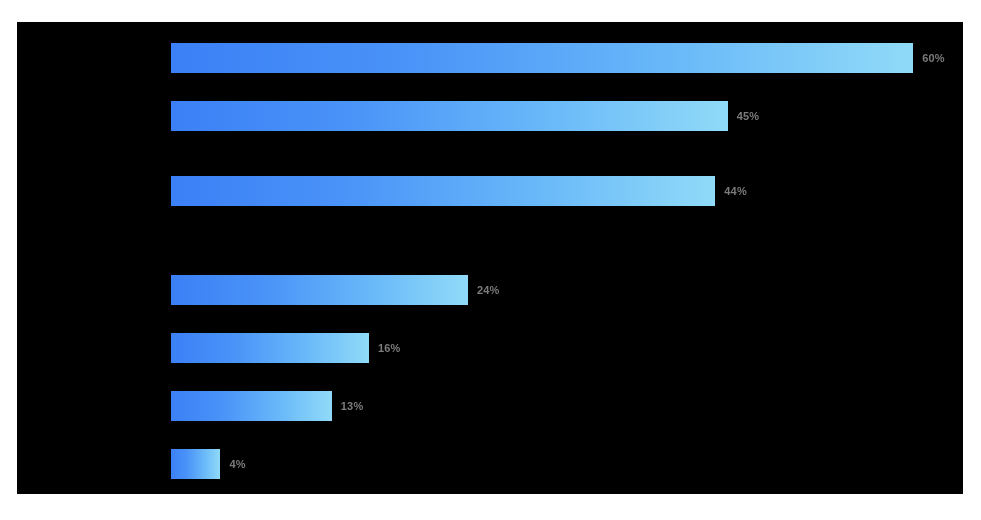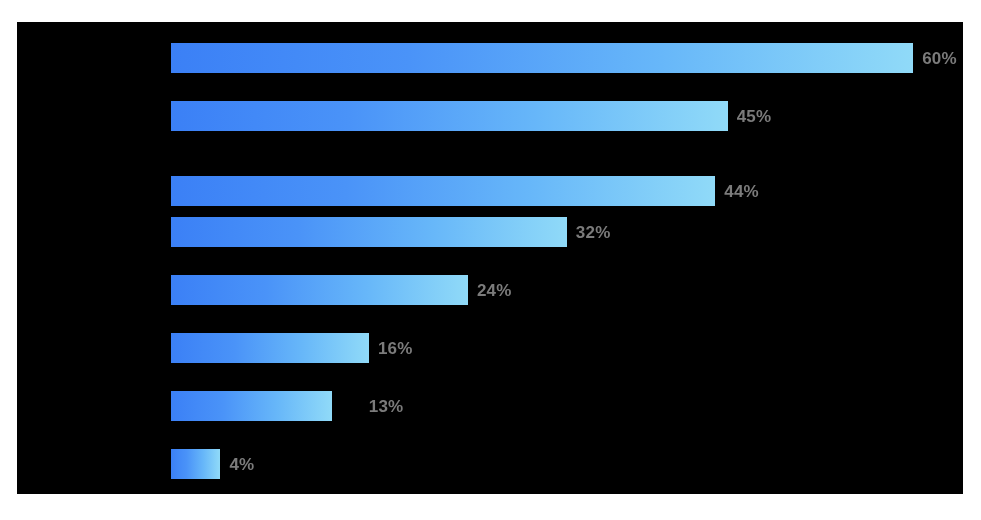--- a/index.html
+++ b/index.html
@@ -46,21 +46,21 @@
   .bar-rect {
     height: 30px;
     border-radius: 0;
     background-image: linear-gradient(90deg, #3b80f6 0%, #4a93f8 32%, #67b7f9 66%, #90daf8 100%);
     flex: none;
   }
   .bar-value-label {
     margin-left: 9px;
     color: #7b7b7b;
     font-family: "Liberation Sans", sans-serif;
-    font-size: 17px;
+    font-size: 11px;
     font-weight: bold;
     letter-spacing: 0.2px;
     white-space: nowrap;
     line-height: 1;
   }
 </style>
 </head>
 <body>
 
 <div id="chart-figure">
@@ -72,33 +72,29 @@
           <span class="bar-value-label">60%</span>
         </div>
         <div class="bar-row" style="top: 79px; align-items: center;">
           <div class="bar-rect" style="width: 556.65px;"></div>
           <span class="bar-value-label">45%</span>
         </div>
         <div class="bar-row" style="top: 154px;">
           <div class="bar-rect" style="width: 544.28px;"></div>
           <span class="bar-value-label">44%</span>
         </div>
-        <div class="bar-row" style="top: 195px;">
-          <div class="bar-rect" style="width: 395.84px;"></div>
-          <span class="bar-value-label">32%</span>
-        </div>
         <div class="bar-row" style="top: 253px;">
           <div class="bar-rect" style="width: 296.88px;"></div>
           <span class="bar-value-label">24%</span>
         </div>
         <div class="bar-row" style="top: 311px; text-decoration: underline;">
           <div class="bar-rect" style="width: 197.92px;"></div>
           <span class="bar-value-label">16%</span>
         </div>
-        <div class="bar-row" style="top: 369px; gap: 28px;">
+        <div class="bar-row" style="top: 369px;">
           <div class="bar-rect" style="width: 160.81px;"></div>
           <span class="bar-value-label">13%</span>
         </div>
         <div class="bar-row" style="top: 427px;">
           <div class="bar-rect" style="width: 49.48px;"></div>
           <span class="bar-value-label">4%</span>
         </div>
       </div>
   </div>
 

